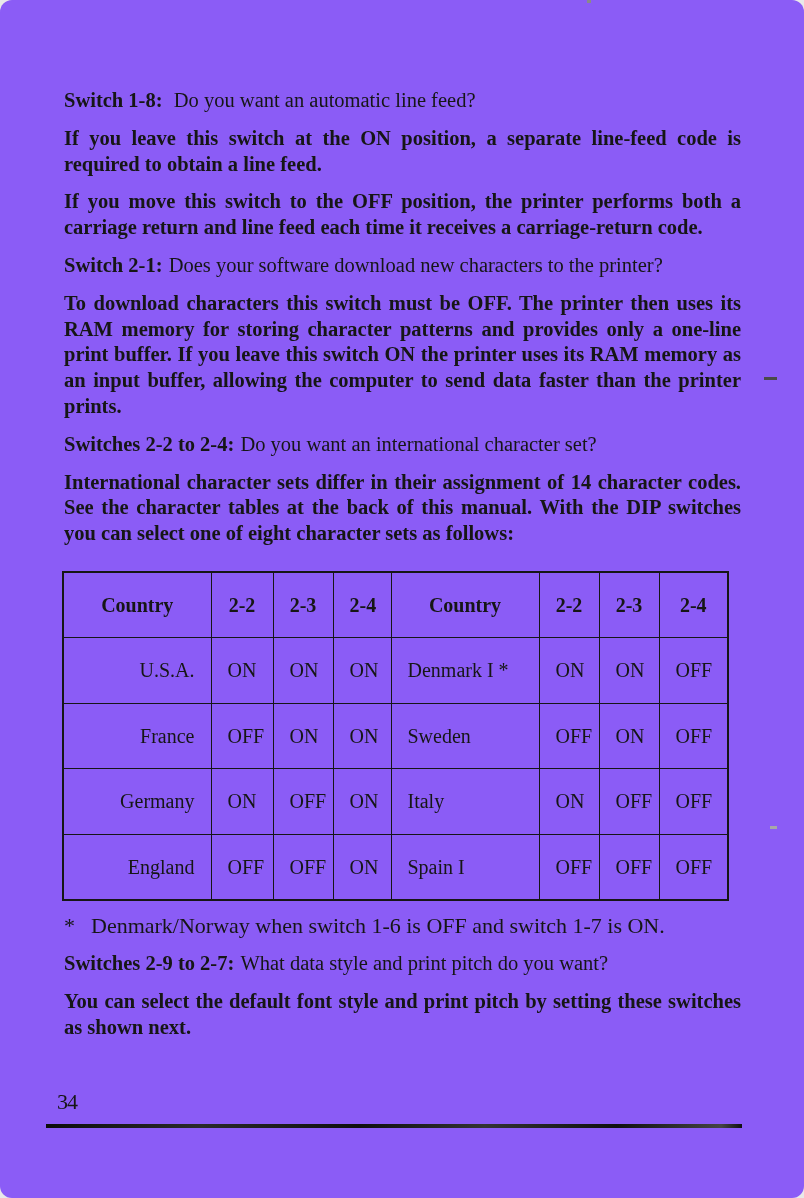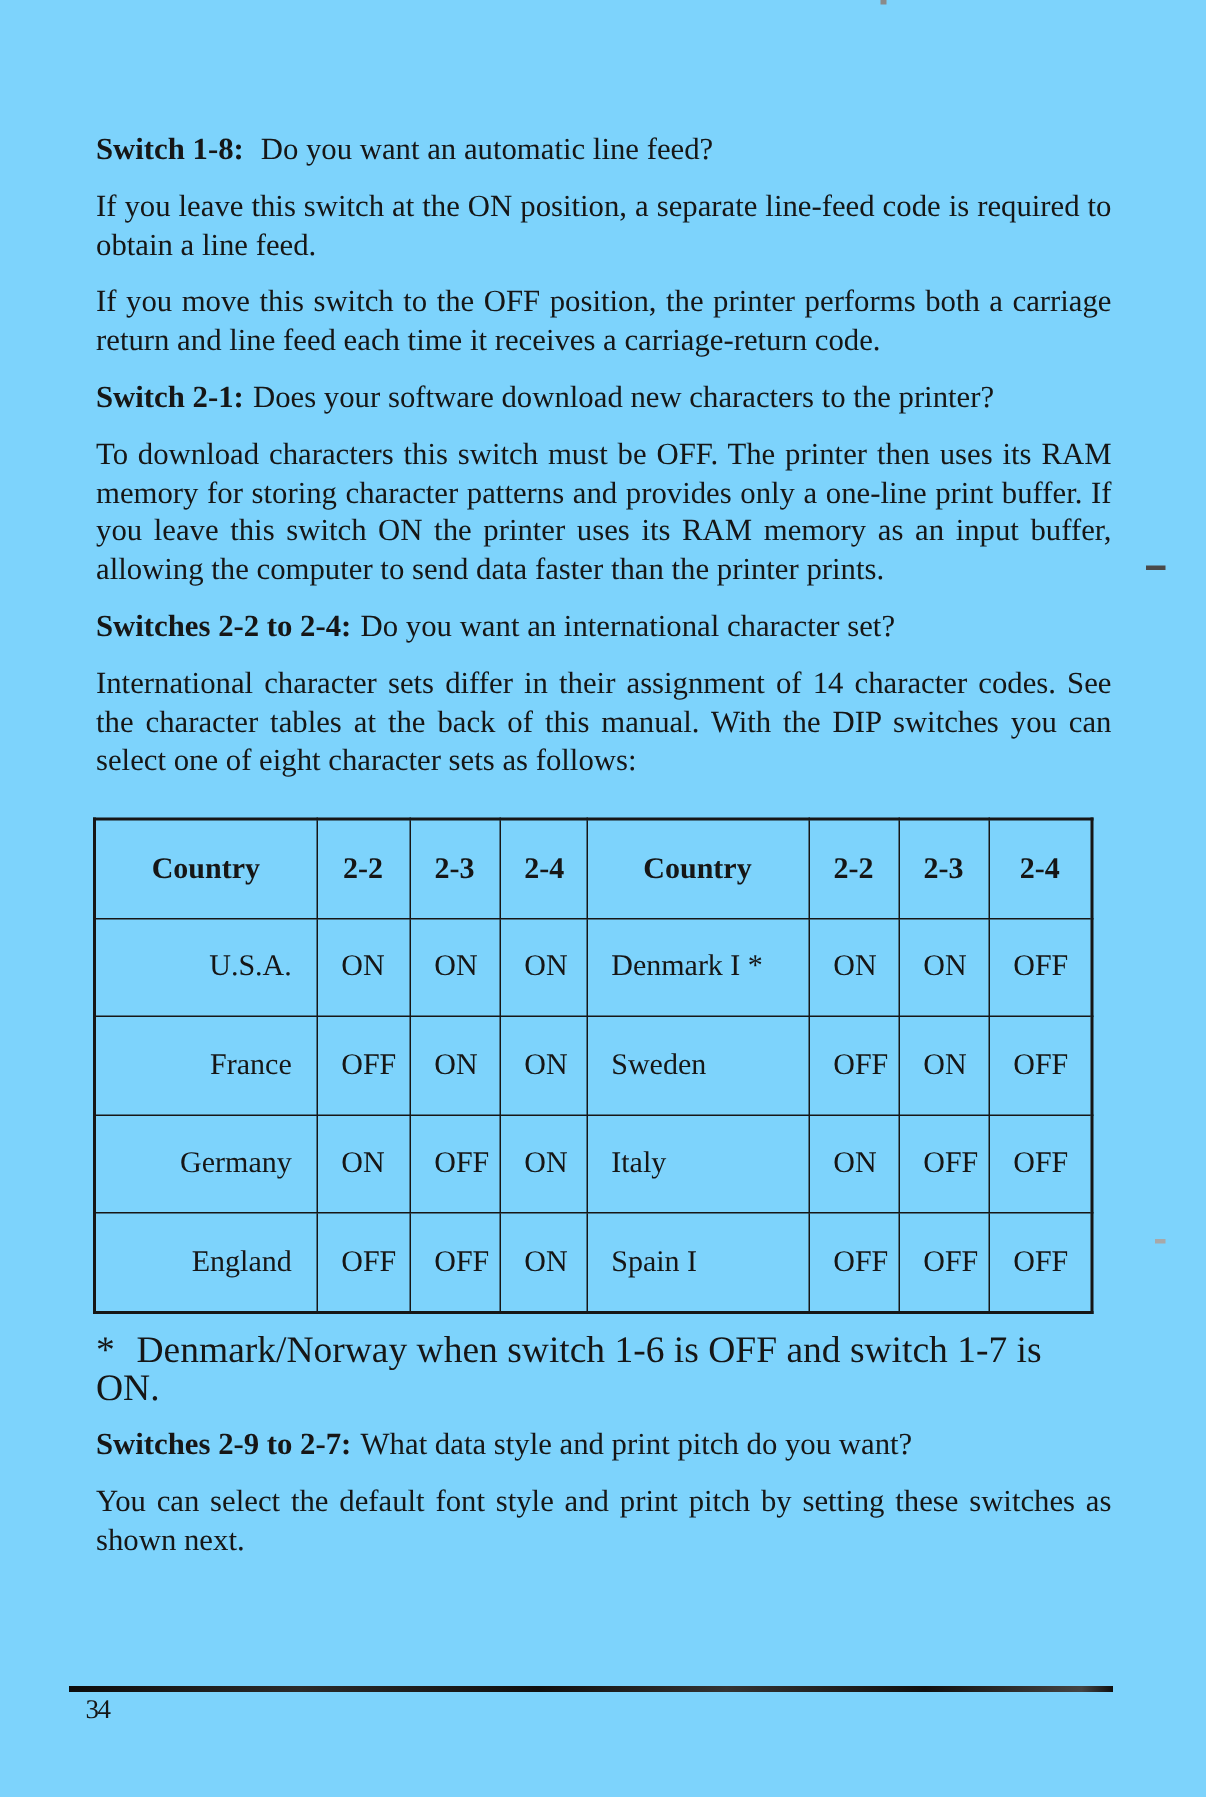--- a/index.html
+++ b/index.html
@@ -1,36 +1,38 @@
 <!DOCTYPE html>
 <html><head>
 <meta charset="utf-8">
 <style>
   html, body { margin: 0; padding: 0; background: #e9e9e9; }
   .page {
     position: relative;
     width: 804px;
     height: 1198px;
     margin: 0 auto;
-    background: #7dd3fc;
+    background: #8b5cf6;
     color: #161616;
     font-family: "Liberation Serif", "DejaVu Serif", serif;
     overflow: hidden;
+    border-radius: 12px;
   }
   .content {
     position: absolute;
     left: 64px;
     top: 88px;
     width: 677px;
   }
   .para {
     margin: 0 0 12px 0;
     font-size: 20.5px;
     line-height: 25.8px;
     text-align: justify;
+    font-weight: bold;
   }
   .heading {
     margin: 0 0 12px 0;
     font-size: 20.5px;
     line-height: 25.8px;
     white-space: nowrap;
   }
   .heading .b { font-weight: bold; }
   .heading .rest { padding-left: 0.30em; }
   .heading .rest.wide-gap { padding-left: 0.55em; }
@@ -50,38 +52,38 @@
     text-align: center;
     overflow: hidden;
     white-space: nowrap;
   }
   .dip-table th { font-weight: bold; }
   .dip-table td.country-a { text-align: right; padding-left: 27px; }
   .dip-table td.country-b { text-align: left; padding-left: 16px; }
 
   .footnote {
     margin: 12px 0 12px 0;
-    font-size: 25px;
+    font-size: 22px;
     line-height: 25.8px;
   }
   .footnote .marker { display: inline-block; width: 27px; }
 
   .footer-rule {
     position: absolute;
     left: 46px;
     top: 1124px;
     width: 696px;
     height: 4px;
     background: linear-gradient(90deg, #0c0c0c 0%, #2a2a2a 22%, #0f0f0f 45%, #333 63%, #101010 82%, #444 97%, #101010 100%);
   }
   .page-number {
     position: absolute;
     left: 57px;
-    top: 1129px;
-    font-size: 18px;
+    top: 1089px;
+    font-size: 22px;
     letter-spacing: -1px;
     text-align: center;
   }
 
   .scan-mark-1 { position: absolute; left: 764px; top: 377px; width: 13px; height: 3px; background: #4a4a4a; }
   .scan-mark-2 { position: absolute; left: 770px; top: 826px; width: 7px; height: 3px; background: #a8a8a8; }
   .scan-mark-3 { position: absolute; left: 587px; top: 0;   width: 4px; height: 3px; background: #8a8a8a; }
 </style>
 </head>
 <body>

